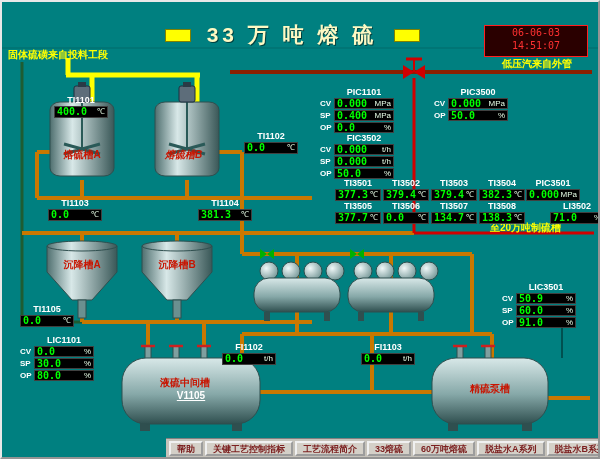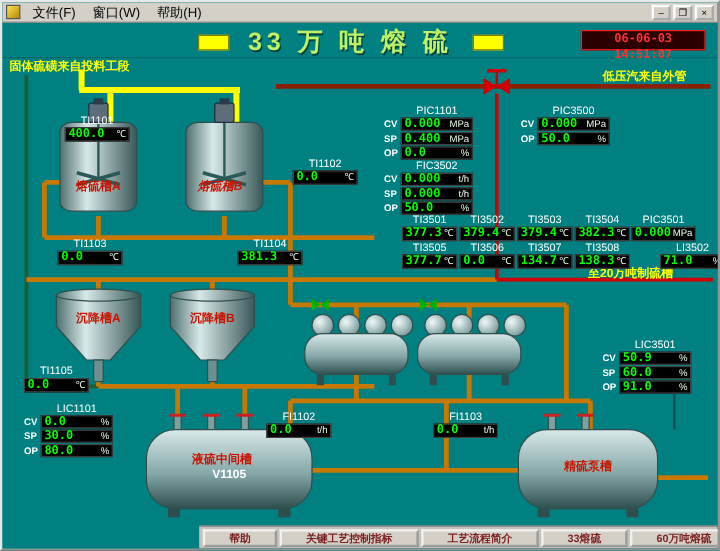--- a/index.html
+++ b/index.html
@@ -15,73 +15,62 @@
               border:1px solid #555; margin-right:2px; }
   .menu-item { font-size:11px; color:#000; padding:0 6px; cursor:default; }
   #win-controls { margin-left:auto; display:flex; gap:2px; }
   .win-btn { width:16px; height:13px; background:#d4d0c8; border:2px outset #fff;
              font-size:8px; line-height:9px; text-align:center; color:#000; }
   
   #canvas { position:absolute; top:17px; left:0; right:0; bottom:0; background:#008080; }
   #piping { position:absolute; top:0; left:0; z-index:1; pointer-events:none; }
   
   #main-title { position:absolute; left:140px; top:19px; width:300px; text-align:center;
-                font-size:21px; font-weight:bold; letter-spacing:4px; color:#bef264;
+                font-size:21px; font-weight:bold; letter-spacing:4px; color:#fef9c3;
                 text-shadow:1px 1px 0 #004040; z-index:5; }
   .title-deco { position:absolute; top:27px; width:26px; height:13px; background:#ffff00;
                 border:1px solid #808000; z-index:5; }
-  #clock { position:absolute; left:482px; top:23px; width:104px; height:17px;
+  #clock { position:absolute; left:482px; top:23px; width:104px; height:32px;
            background:#2a0000; border:1px solid #ff2020; color:#ff3030;
-           font-family:"DejaVu Sans Mono", monospace; font-size:10px; font-weight:bold;
+           font-family:"DejaVu Sans Mono", monospace; font-size:10px; font-weight:normal;
            text-align:center; line-height:13px; z-index:5; }
   .note { position:absolute; color:#ffff00; font-size:10px; font-weight:bold; z-index:5;
           white-space:nowrap; }
   .tklabel { position:absolute; color:#c81400; font-size:10px; font-weight:bold;
              text-align:center; z-index:5; white-space:nowrap; }
-  .tktag { color:#ffffff; }
+  .tktag { color:#ffffff;text-decoration:underline; }
   
   .inst { position:absolute; width:54px; text-align:center; z-index:6; }
   .inst.w46 { width:46px; }
-  .inst .tag, .ctrl .tag { color:#fff; font-size:9px; font-weight:normal; line-height:9px;
+  .inst .tag, .ctrl .tag { color:#fff; font-size:9px; font-weight:bold; line-height:9px;
                            white-space:nowrap; }
   .vbox { margin-top:1px; height:12px; background:#000; border:1px solid #404040;
           display:flex; align-items:center; justify-content:space-between; padding:0 2px; }
   .vbox .v { color:#00ff00; font-family:"DejaVu Sans Mono", monospace; font-size:10px;
              font-weight:bold; line-height:10px; }
   .vbox .u { color:#e8ffe8; font-size:8px; line-height:8px; }
   .ctrl { position:absolute; width:74px; z-index:6; }
   .ctrl .tag { text-align:center; padding-left:14px; }
   .ctrl .row { display:flex; align-items:center; height:11px; margin-top:1px; }
   .ctrl .ch { width:14px; color:#fff; font-size:8px; font-weight:bold; }
   .ctrl .vbox { flex:1; margin-top:0; height:11px; }
   
   #btnstrip { position:absolute; left:164px; right:0; bottom:0; height:19px;
               background:#c6c2ba; border-top:1px solid #808080; z-index:15;
               display:flex; align-items:center; gap:2px; padding:0 3px; }
-  .hbtn { height:15px; line-height:12px; padding:0 20px; background:#d4d0c8;
+  .hbtn { height:15px; line-height:12px; padding:0 6px; background:#d4d0c8;
           border:2px outset #f0f0f0; font-size:9px; font-weight:bold; color:#7c2020;
           white-space:nowrap; }
   .hbtn.danger { background:#d40000; color:#fff; border:2px outset #ff8080; }
 </style>
 </head>
 <body>
 
 <div id="window">
 
-  <div id="menubar">
-    <div id="app-icon"></div>
-    <span class="menu-item">文件(F)</span>
-    <span class="menu-item">窗口(W)</span>
-    <span class="menu-item">帮助(H)</span>
-    <div id="win-controls">
-      <div class="win-btn">–</div>
-      <div class="win-btn">❐</div>
-      <div class="win-btn">×</div>
-    </div>
-  </div>
 
   <div id="canvas"></div>
 
   <svg id="piping" width="600" height="459" viewBox="0 0 600 459">
     <defs>
       <linearGradient id="gv" x1="0" y1="0" x2="1" y2="0">
         <stop offset="0" stop-color="#4f6f6f"></stop>
           <stop offset="0.35" stop-color="#d8e8e8"></stop>
           <stop offset="1" stop-color="#3a5858"></stop>
       </linearGradient>

